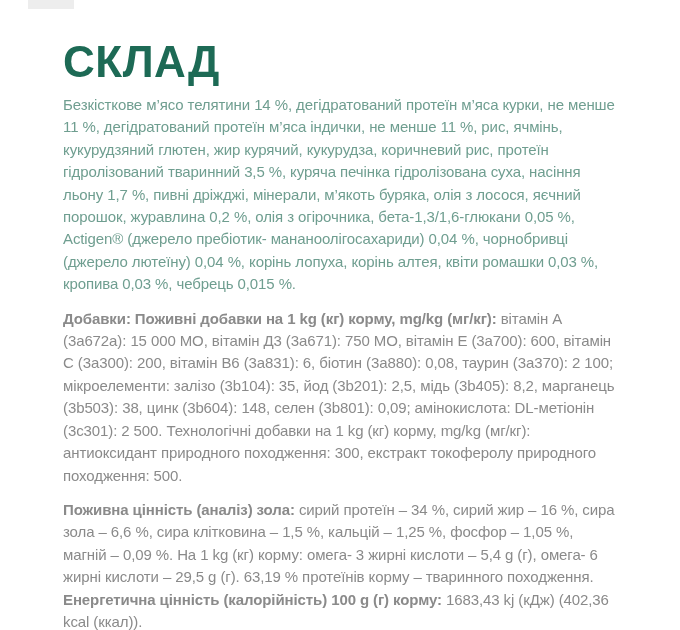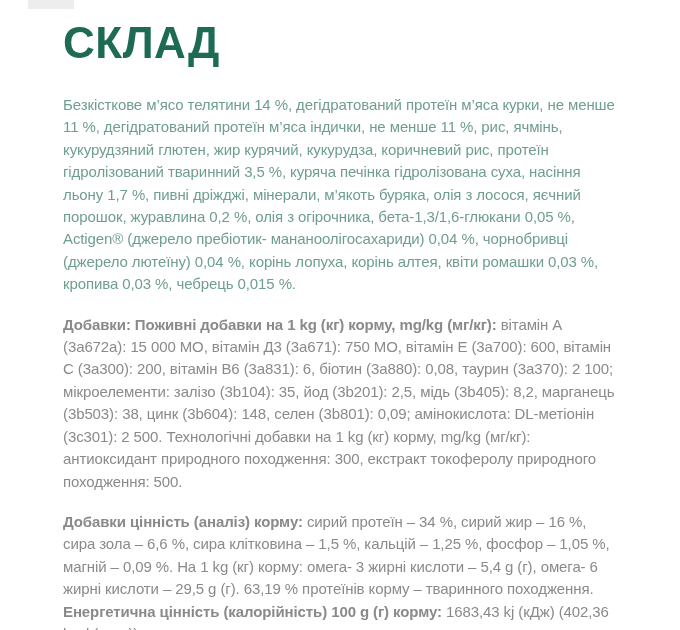--- a/index.html
+++ b/index.html
@@ -19,21 +19,21 @@
     position: absolute;
     left: 28px;
     top: 0;
     width: 46px;
     height: 9px;
     background: #ededed;
   }
   .page-title {
     position: absolute;
     left: 63px;
-    top: 19px;
+    top: 38px;
     margin: 0;
     font-size: 44px;
     line-height: 48px;
     font-weight: bold;
     letter-spacing: 0.5px;
     color: #1d6a55;
   }
   .content {
     position: absolute;
     left: 63px;
@@ -46,39 +46,39 @@
     line-height: 22.4px;
     letter-spacing: -0.1px;
   }
   p.composition-paragraph {
     color: #6f9e90;
   }
   p.gray-paragraph {
     color: #8a8a8a;
   }
   p.spaced {
-    margin-top: 18px;
+    margin-top: 12px;
   }
   .content strong {
     font-weight: bold;
   }
 </style>
 </head>
 <body>
 
 <div class="label-page">
 
   <div class="scan-artifact"></div>
 
   <h1 class="page-title">СКЛАД</h1>
 
   <div class="content">
 
     <p class="composition-paragraph"><span>Безкісткове м’ясо телятини 14 %, дегідратований протеїн м’яса курки, не менше 11 %, дегідратований протеїн м’яса індички, не менше 11 %, рис, ячмінь, кукурудзяний глютен, жир курячий, кукурудза, коричневий рис, протеїн гідролізований тваринний 3,5 %, куряча печінка гідролізована суха, насіння льону 1,7 %, пивні дріжджі, мінерали, м’якоть буряка, олія з лосося, яєчний порошок, журавлина 0,2 %, олія з огірочника, бета-1,3/1,6-глюкани 0,05 %, Actigen® (джерело пребіотик- мананоолігосахариди) 0,04 %, чорнобривці (джерело лютеїну) 0,04 %, корінь лопуха, корінь алтея, квіти ромашки 0,03 %, кропива 0,03 %, чебрець 0,015 %.</span></p>
 
     <p class="gray-paragraph spaced"><strong>Добавки: Поживні добавки на 1 kg (кг) корму, mg/kg (мг/кг):</strong><span> вітамін A (3a672a): 15 000 МО, вітамін Д3 (3a671): 750 МО, вітамін E (3a700): 600, вітамін C (3a300): 200, вітамін B6 (3a831): 6, біотин (3a880): 0,08, таурин (3a370): 2 100; мікроелементи: залізо (3b104): 35, йод (3b201): 2,5, мідь (3b405): 8,2, марганець (3b503): 38, цинк (3b604): 148, селен (3b801): 0,09; амінокислота: DL-метіонін (3c301): 2 500. Технологічні добавки на 1 kg (кг) корму, mg/kg (мг/кг): антиоксидант природного походження: 300, екстракт токоферолу природного походження: 500.</span></p>
 
-    <p class="gray-paragraph spaced"><strong>Добавки цінність (аналіз) корму:</strong><span> сирий протеїн – 34 %, сирий жир – 16 %, сира зола – 6,6 %, сира клітковина – 1,5 %, кальцій – 1,25 %, фосфор – 1,05 %, магній – 0,09 %. На 1 kg (кг) корму: омега- 3 жирні кислоти – 5,4 g (г), омега- 6 жирні кислоти – 29,5 g (г). 63,19 % протеїнів корму – тваринного походження.</span></p>
+    <p class="gray-paragraph spaced"><strong>Поживна цінність (аналіз) зола:</strong><span> сирий протеїн – 34 %, сирий жир – 16 %, сира зола – 6,6 %, сира клітковина – 1,5 %, кальцій – 1,25 %, фосфор – 1,05 %, магній – 0,09 %. На 1 kg (кг) корму: омега- 3 жирні кислоти – 5,4 g (г), омега- 6 жирні кислоти – 29,5 g (г). 63,19 % протеїнів корму – тваринного походження.</span></p>
 
     <p class="gray-paragraph"><strong>Енергетична цінність (калорійність) 100 g (г) корму:</strong><span> 1683,43 kj (кДж) (402,36 kcal (ккал)).</span></p>
 
   </div>
 </div>
 
 </body></html>

